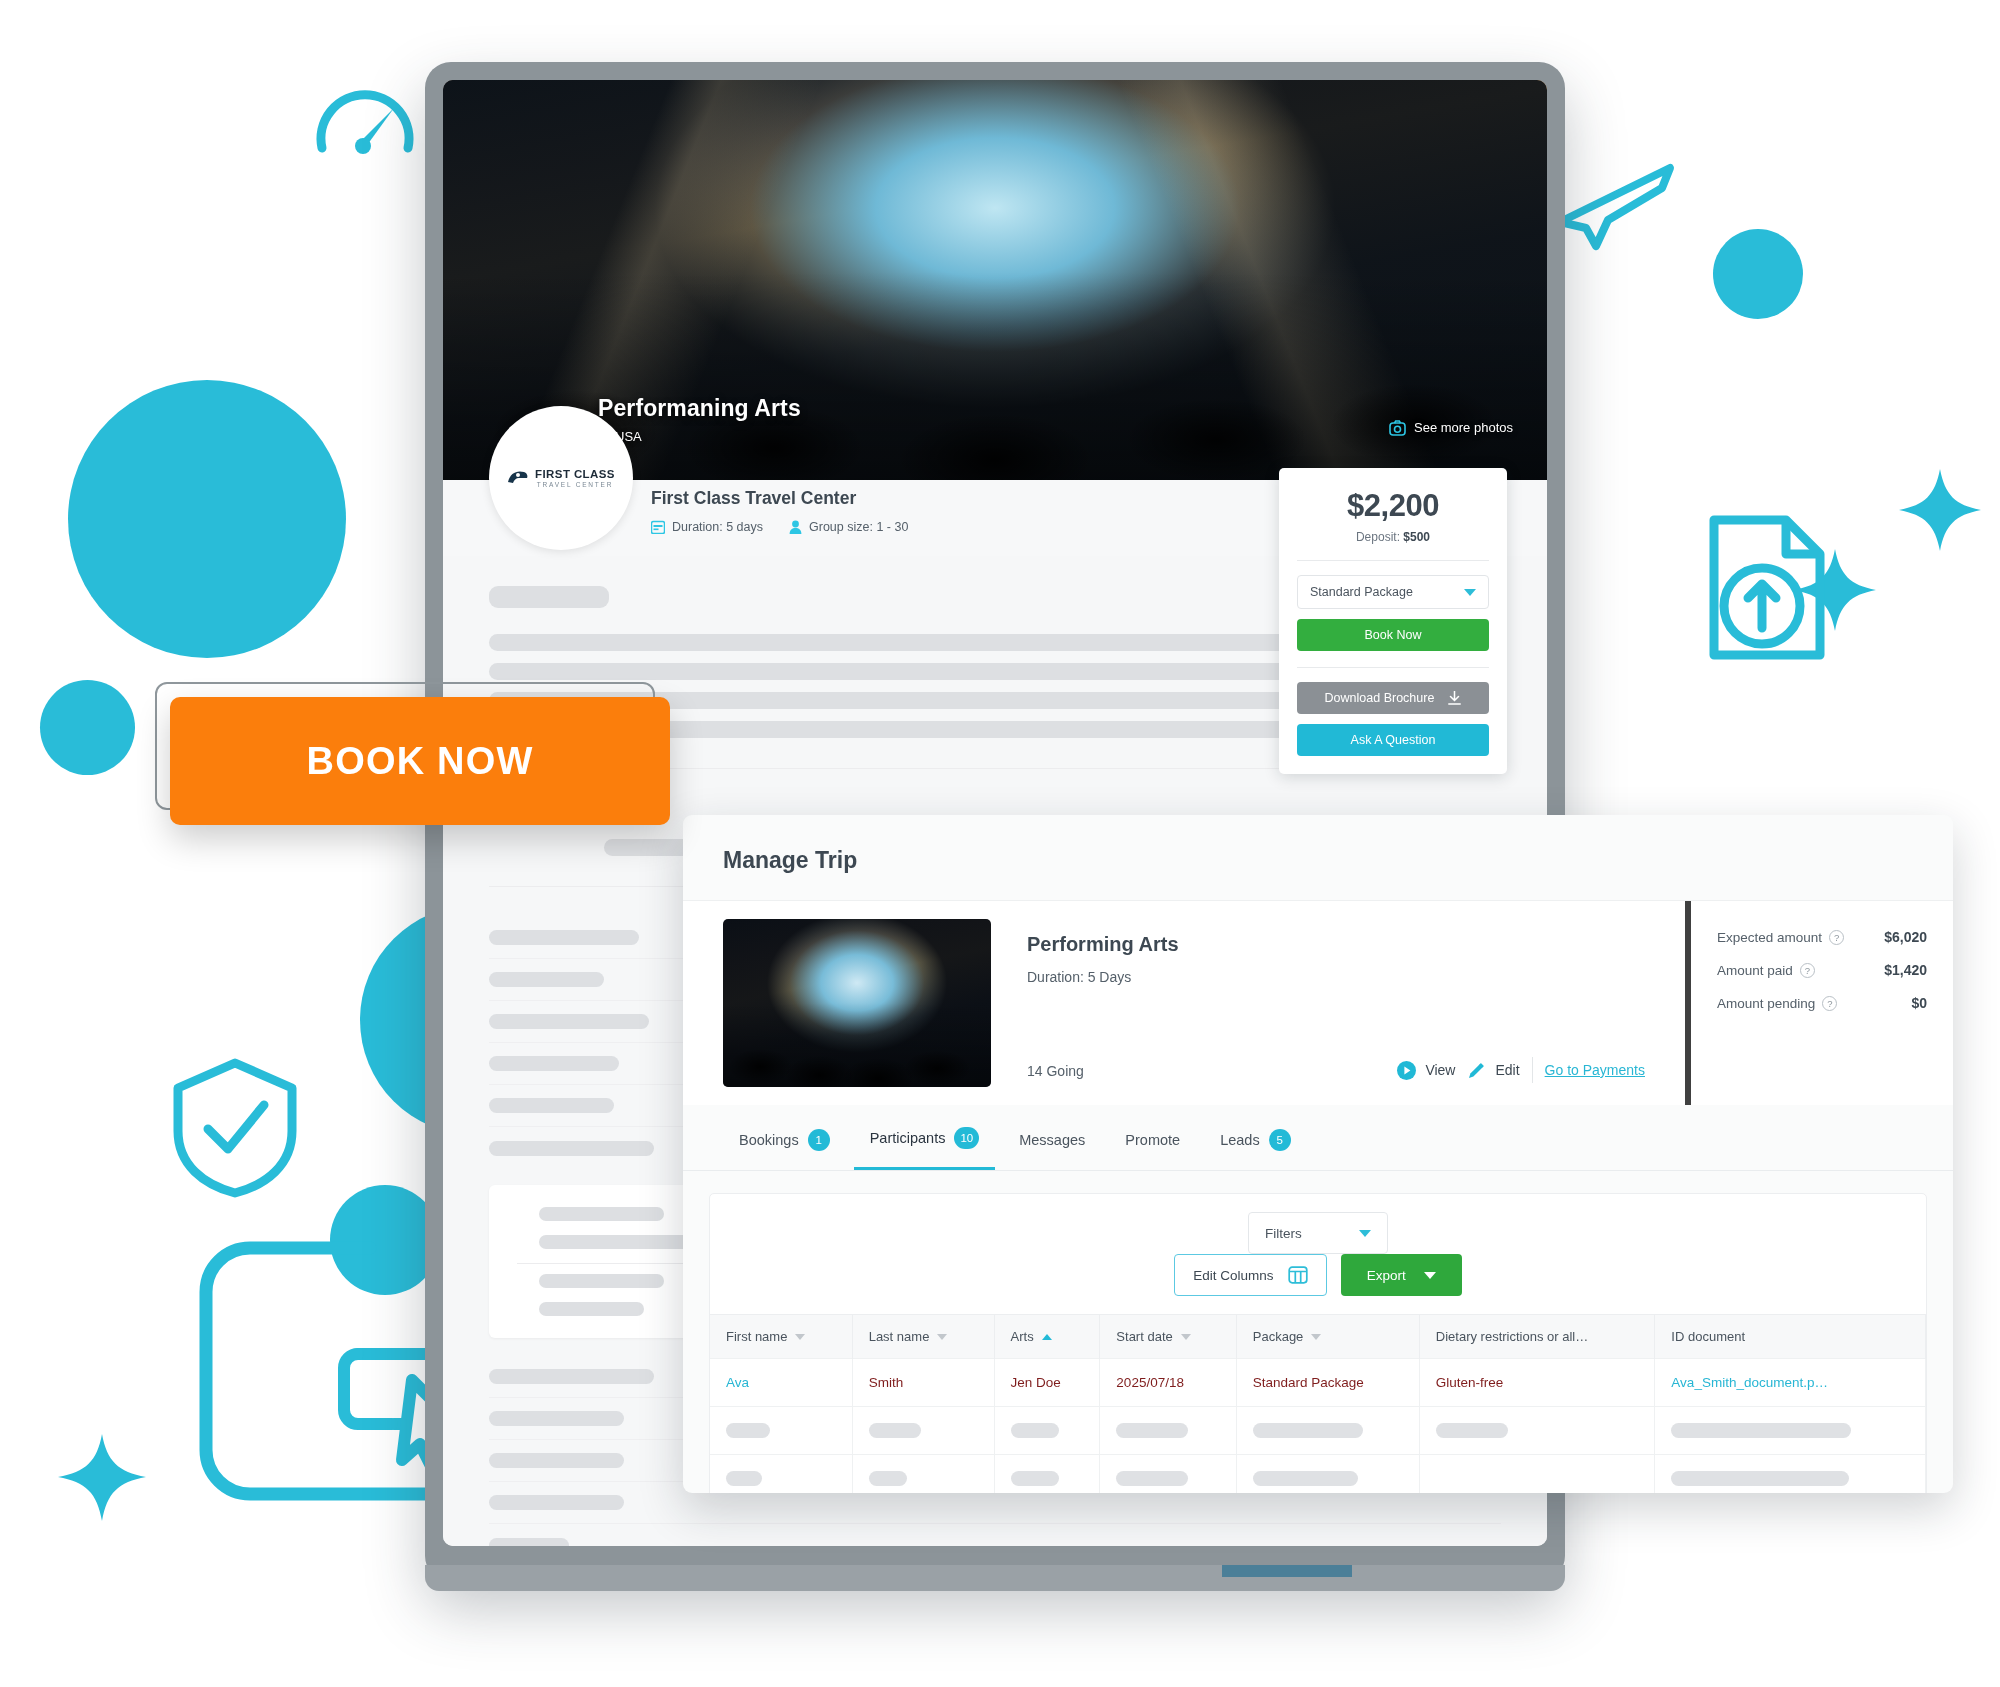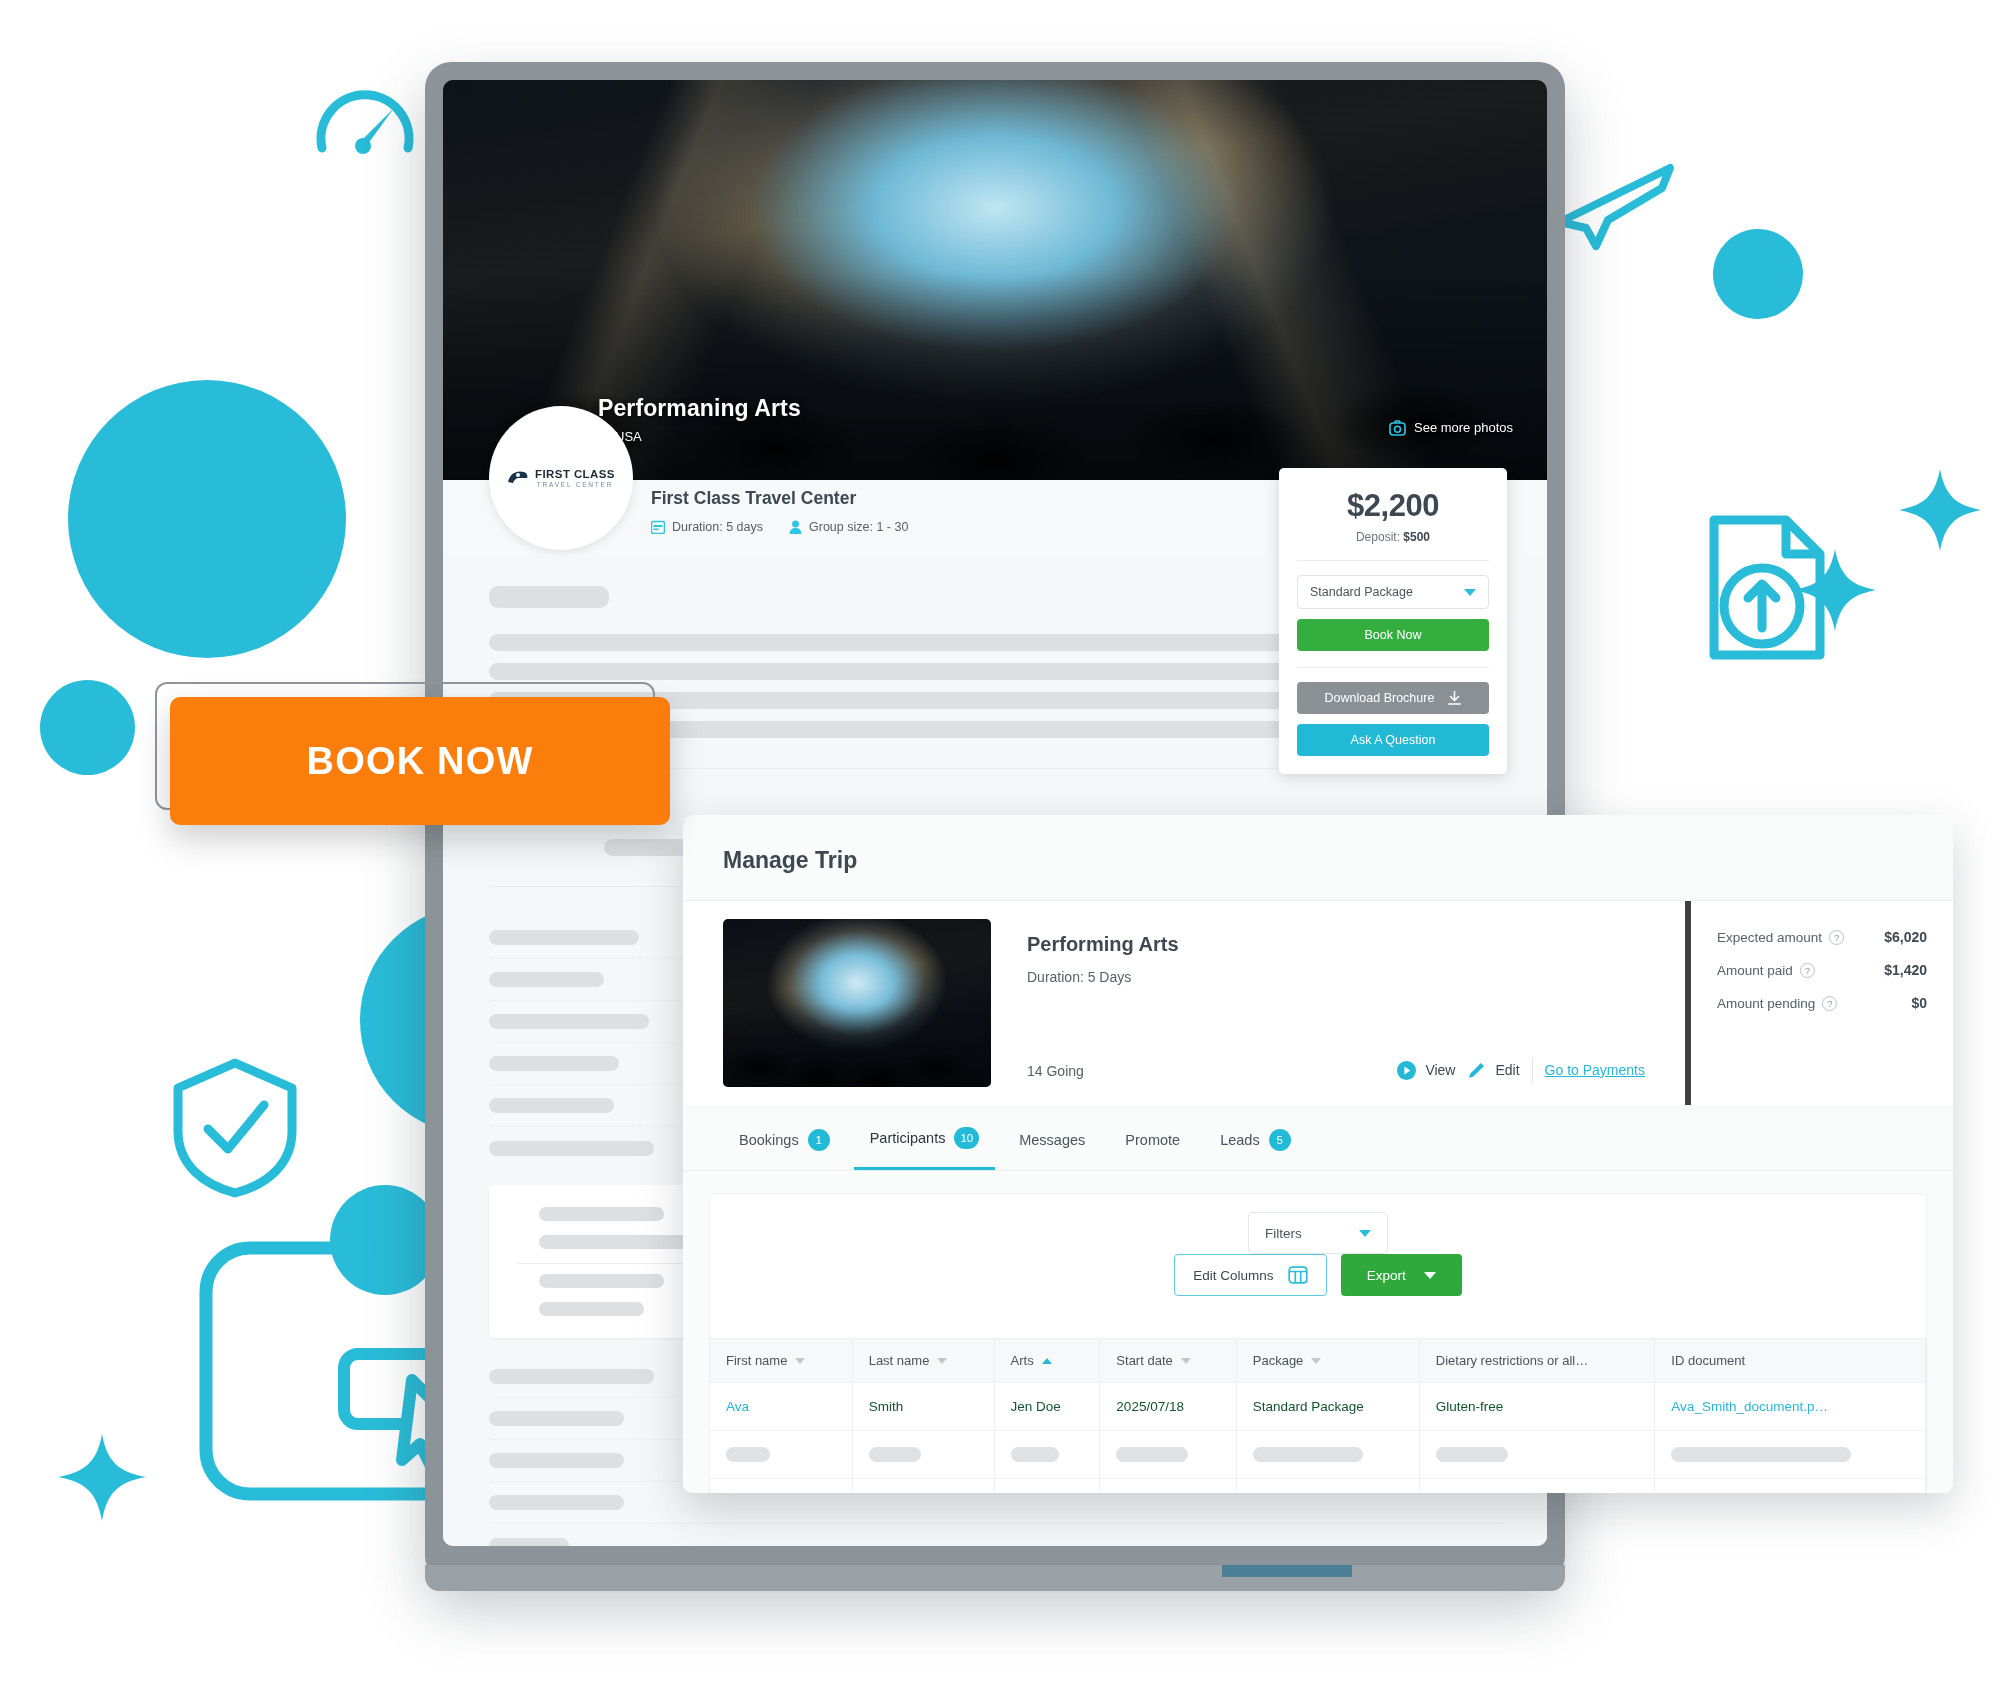--- a/index.html
+++ b/index.html
@@ -210,27 +210,27 @@
   .edit-cols {
     height: 42px; border: 1px solid #5cc9e2; border-radius: 4px; background: #fff;
     display: flex; align-items: center; gap: 14px; padding: 0 18px; font-size: 13.5px; color: #3d4852;
   }
   .export {
     height: 42px; background: #2fa83c; border-radius: 4px; color: #fff;
     display: flex; align-items: center; gap: 18px; padding: 0 26px; font-size: 13.5px;
   }
   .caret-w { width: 0; height: 0; border-left: 6px solid transparent; border-right: 6px solid transparent; border-top: 7px solid #fff; }
 
-  table { width: 100%; border-collapse: collapse; margin-top: 24px; }
+  table { width: 100%; border-collapse: collapse; }
   thead th {
     background: #f7f8f9; text-align: left; font-size: 13px; font-weight: normal; color: #4a545e;
     padding: 14px 16px; border-top: 1px solid #eceef0; border-right: 1px solid #eceef0; white-space: nowrap;
   }
   tbody td {
-    font-size: 13.5px; color: #14532d; padding: 15px 16px;
+    font-size: 13.5px; color: #7f1d1d; padding: 15px 16px;
     border-top: 1px solid #eff1f2; border-right: 1px solid #eff1f2; height: 48px;
   }
   .th-in { display: flex; align-items: center; gap: 8px; }
   .sort-d { width: 0; height: 0; border-left: 5px solid transparent; border-right: 5px solid transparent; border-top: 6px solid #c2c7cc; }
   .sort-u { width: 0; height: 0; border-left: 5px solid transparent; border-right: 5px solid transparent; border-bottom: 6px solid #23bad7; }
   .cyan { color: #28b6d4; }
   .cell-sk { height: 15px; border-radius: 8px; background: #dfe1e4; }
 </style>
 </head>
 <body>

